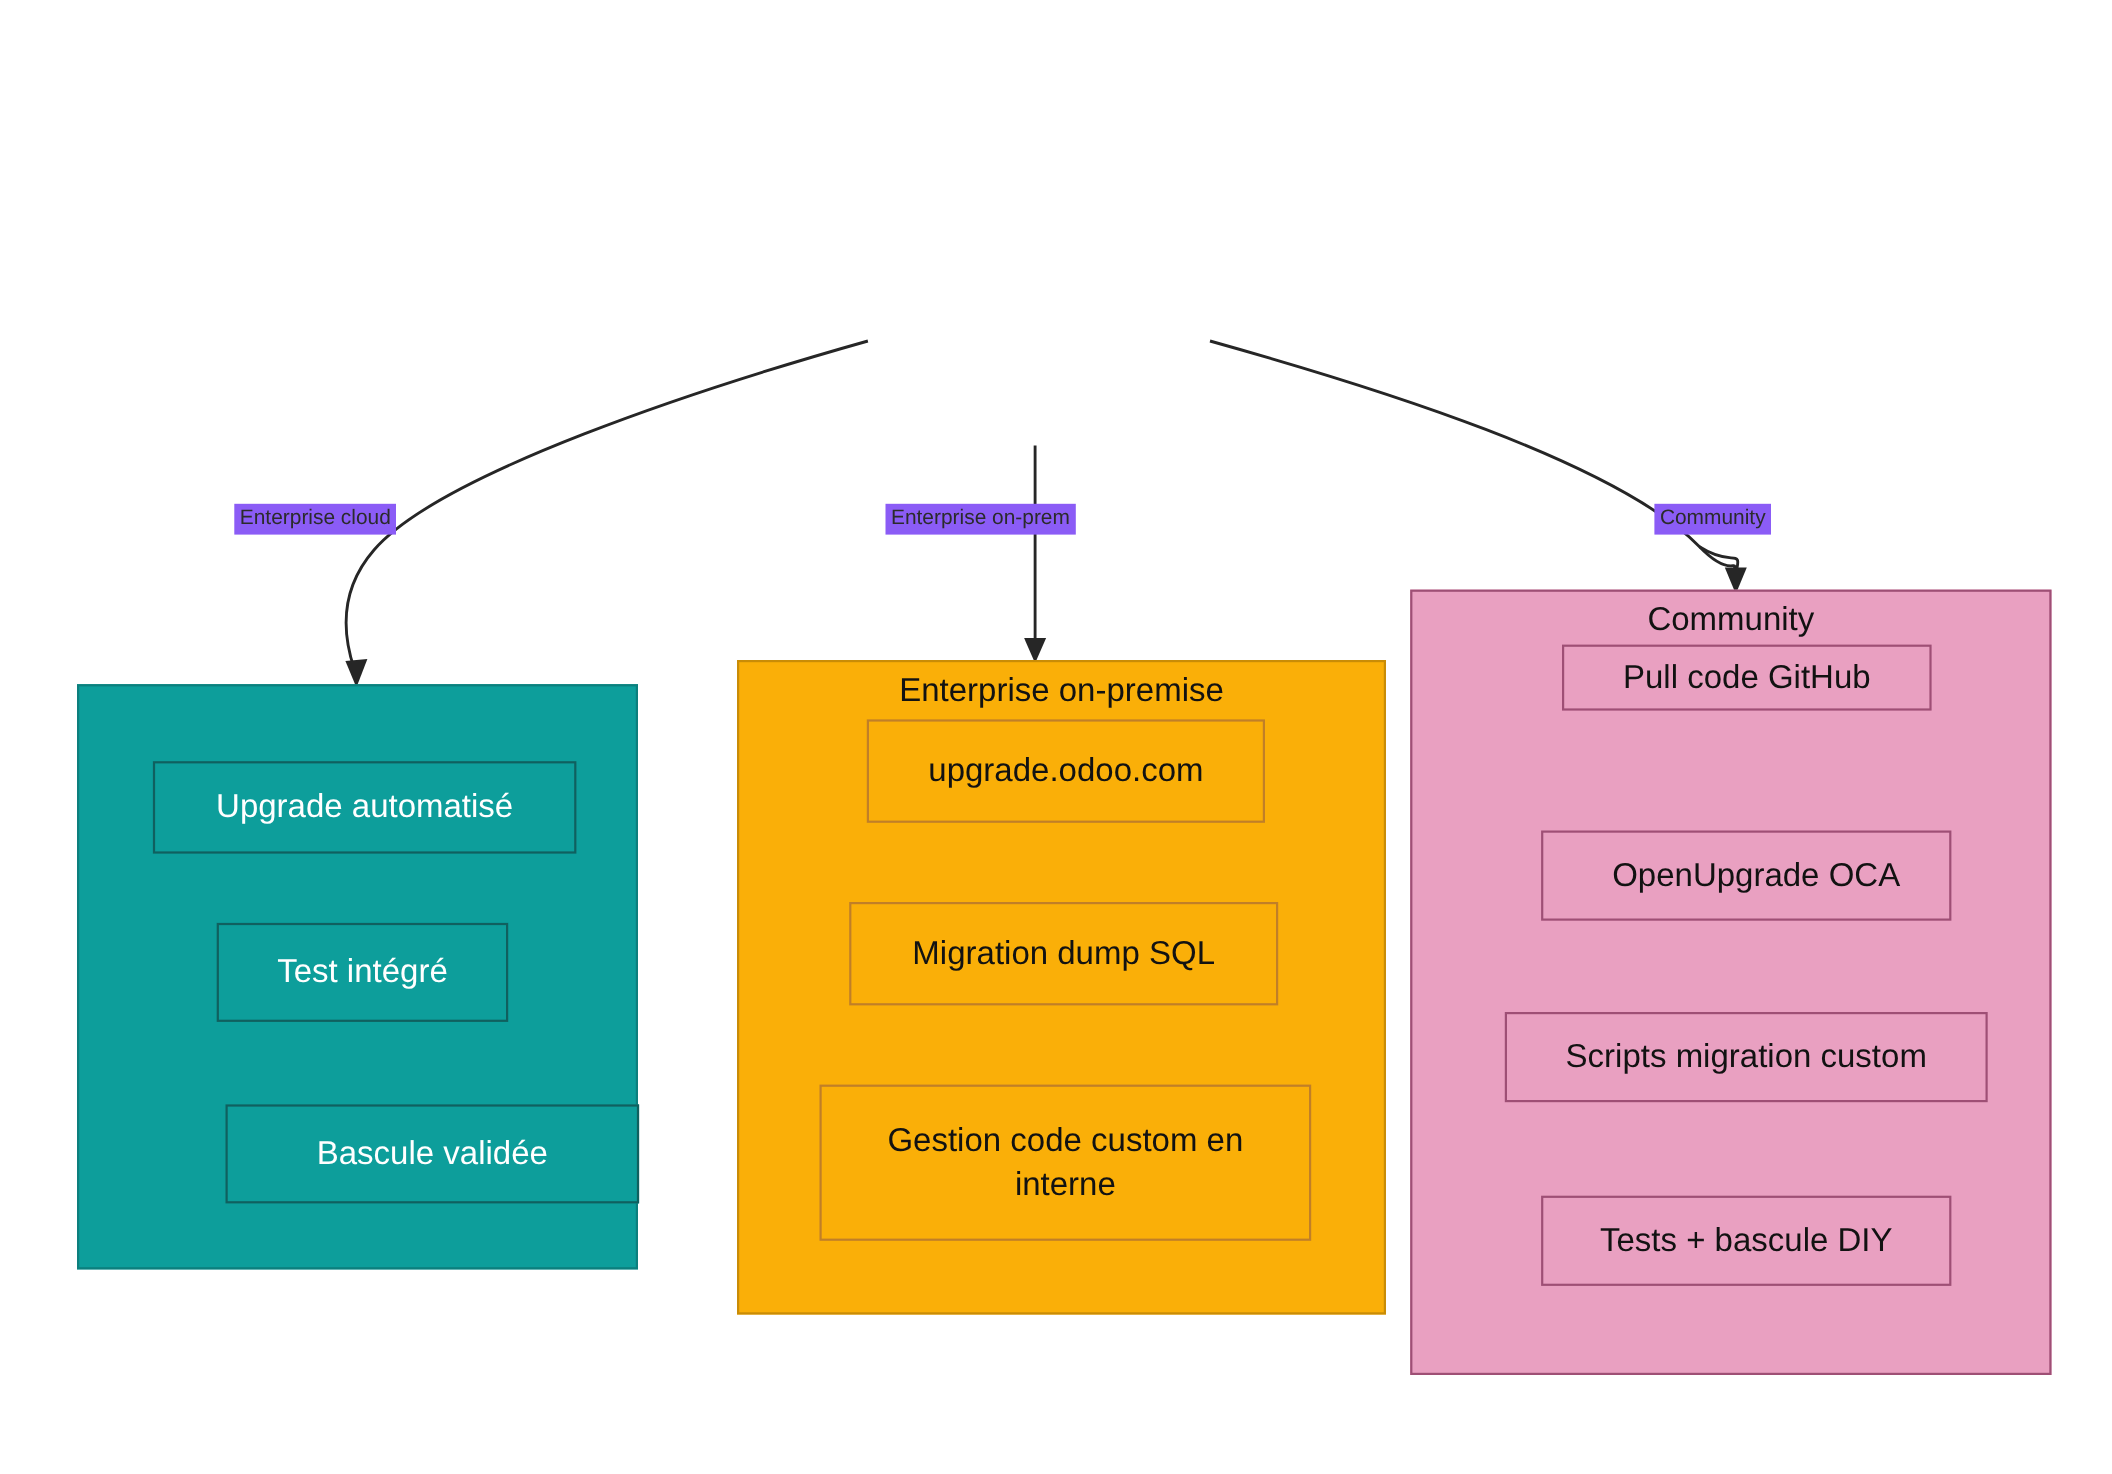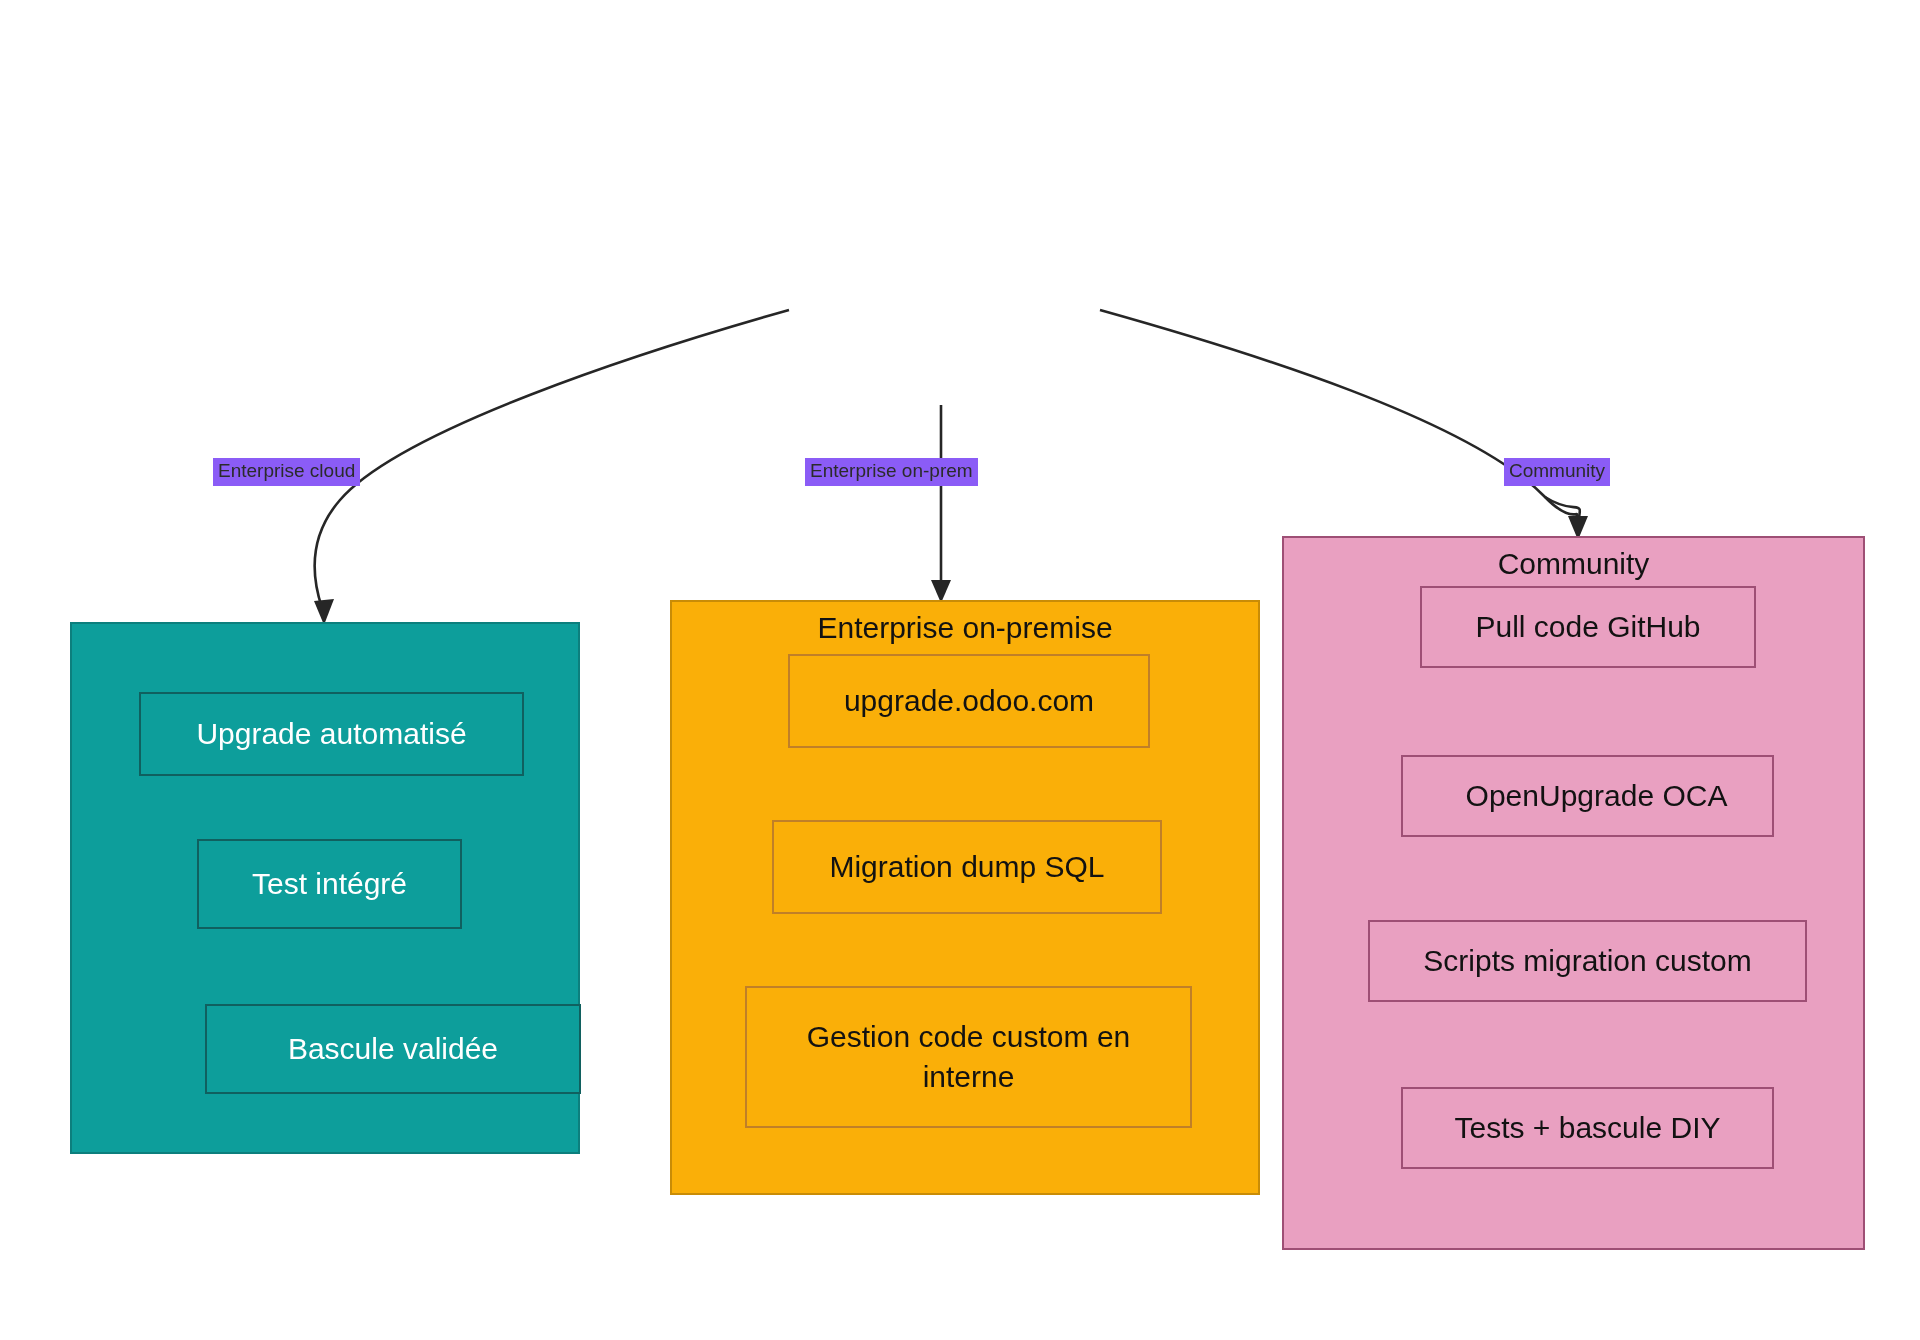--- a/index.html
+++ b/index.html
@@ -164,21 +164,21 @@
     <div class="item" style="left:116px; top:52px; width:362px; height:94px;">upgrade.odoo.com</div>
 
     <div class="item" style="left:100px; top:218px; width:390px; height:94px;">Migration dump SQL</div>
 
     <div class="item" style="left:73px; top:384px; width:447px; height:142px;">Gestion code custom en interne</div>
   </div>
 
   <div class="group g-pink" style="left:1282px; top:536px; width:583px; height:714px;">
     <div class="group-title">Community</div>
 
-    <div class="item" style="left:136px; top:48px; width:336px; height:82px;">Pull code GitHub</div>
+    <div class="item" style="left:136px; top:48px; width:336px; height:60px;">Pull code GitHub</div>
 
     <div class="item" style="left:117px; top:217px; width:373px; height:82px;padding-left:28px;">OpenUpgrade OCA</div>
 
     <div class="item" style="left:84px; top:382px; width:439px; height:82px;">Scripts migration custom</div>
 
     <div class="item" style="left:117px; top:549px; width:373px; height:82px;">Tests + bascule DIY</div>
   </div>
 
 </div>
 

